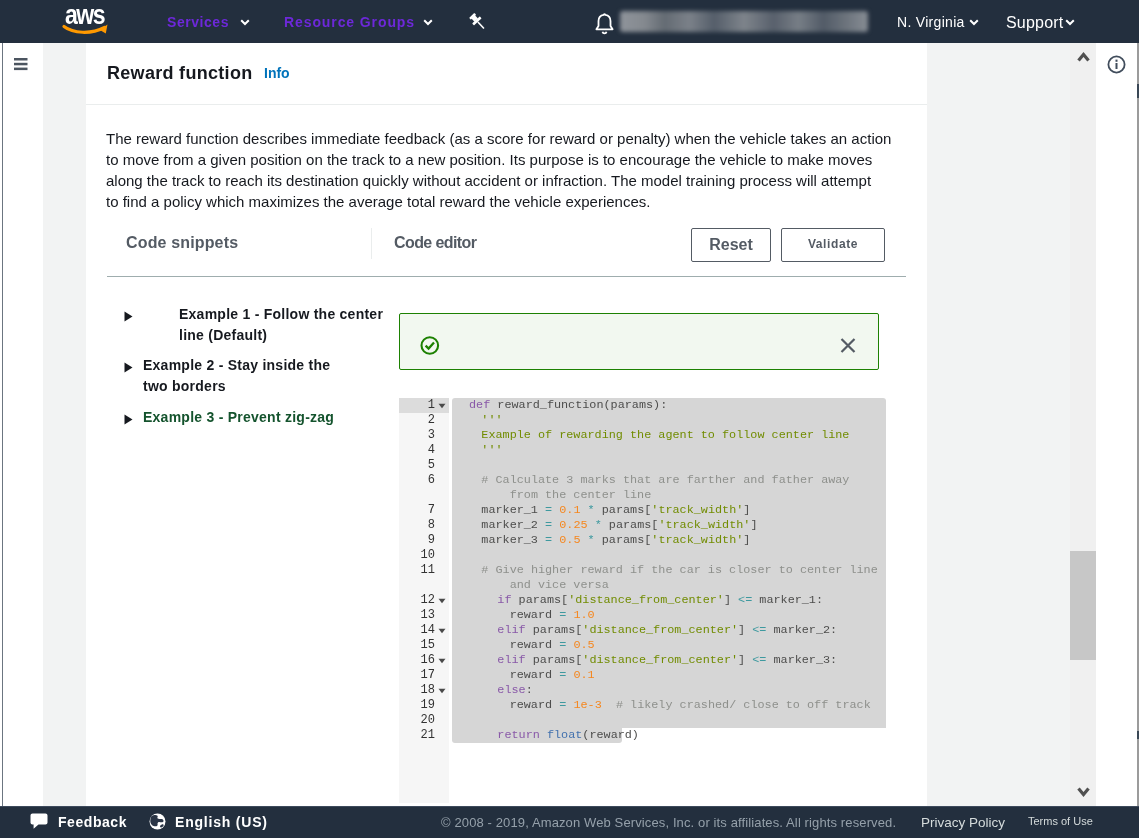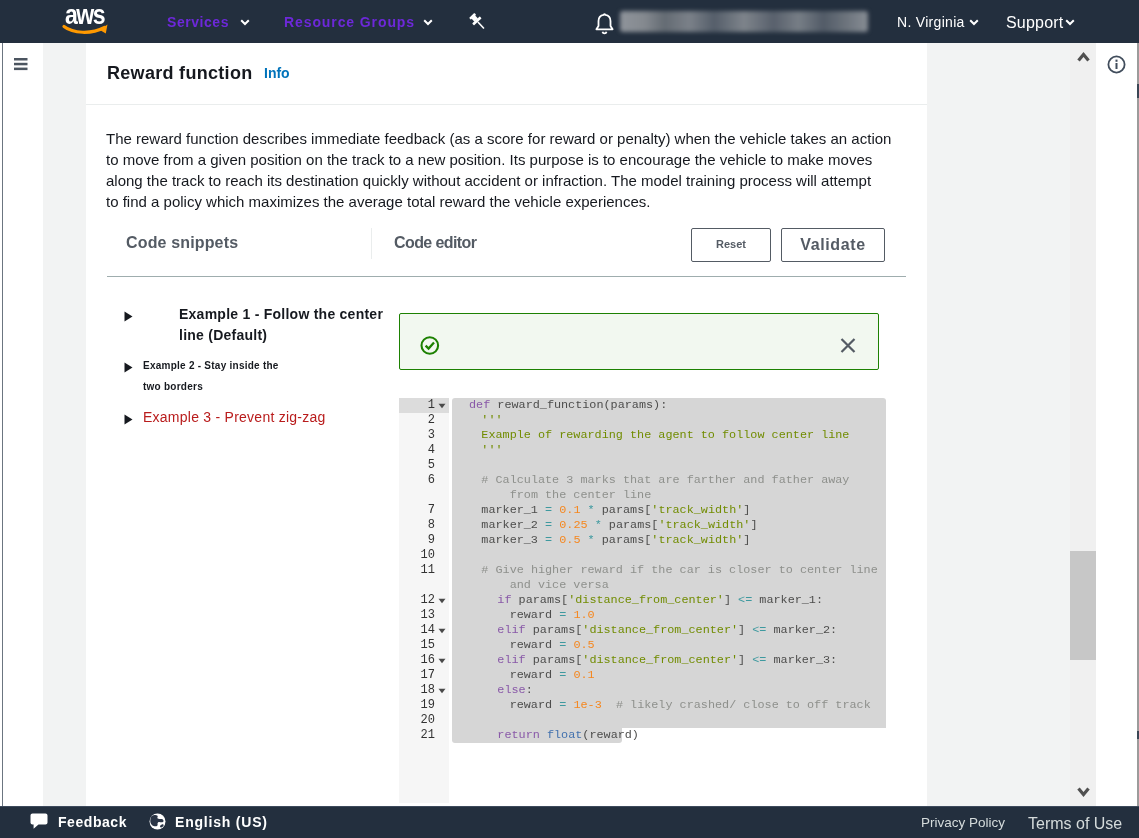--- a/index.html
+++ b/index.html
@@ -94,43 +94,43 @@
     The reward function describes immediate feedback (as a score for reward or penalty) when the vehicle takes an action<br>
     to move from a given position on the track to a new position. Its purpose is to encourage the vehicle to make moves<br>
     along the track to reach its destination quickly without accident or infraction. The model training process will attempt<br>
     to find a policy which maximizes the average total reward the vehicle experiences.
   </div>
 
   <div class="abs" style="left:126px; top:234px; font-size:16px; font-weight:bold; color:#545b64; letter-spacing:0.15px;">Code snippets</div>
   <div class="abs" style="left:394px; top:234px; font-size:16px; font-weight:bold; color:#545b64; letter-spacing:-0.6px;">Code editor</div>
   <div class="abs" style="left:371px; top:228px; width:1px; height:31px; background:#eaeded;"></div>
   <div class="abs" style="left:691px; top:228px; width:80px; height:34px; border:1px solid #545b64; border-radius:2px; background:#fff;
-       font-size:11px; font-weight:bold; color:#545b64; text-align:center; line-height:31px;">Reset</div>
+       font-size:16px; font-weight:bold; color:#545b64; text-align:center; line-height:31px;">Reset</div>
   <div class="abs" style="left:781px; top:228px; width:104px; height:34px; border:1px solid #545b64; border-radius:2px; background:#fff;
-       font-size:16px; font-weight:bold; color:#545b64; text-align:center; line-height:31px; letter-spacing:0.6px;">Validate</div>
+       font-size:12px; font-weight:bold; color:#545b64; text-align:center; line-height:31px; letter-spacing:0.6px;">Validate</div>
   <div class="abs" style="left:107px; top:276px; width:799px; height:1px; background:#9fadae;"></div>
 
   <div class="abs" style="left:124px; top:308px;">
     <svg width="9" height="11" viewBox="0 0 9 11">
         <path d="M0.5 0.5 L8.5 5.5 L0.5 10.5 Z" fill="#16191f"></path>
       </svg>
   </div>
   <div class="abs" style="left:143px; top:304px; font-size:14px; font-weight:bold; line-height:21px; color:#16191f; letter-spacing:0.25px;margin-left:36px;">Example 1 - Follow the center<br>line (Default)</div>
   <div class="abs" style="left:124px; top:359px;">
     <svg width="9" height="11" viewBox="0 0 9 11">
         <path d="M0.5 0.5 L8.5 5.5 L0.5 10.5 Z" fill="#16191f"></path>
       </svg>
   </div>
-  <div class="abs" style="left:143px; top:355px; font-size:10px; font-weight:bold; line-height:21px; color:#16191f; letter-spacing:0.25px;">Example 2 - Stay inside the<br>two borders</div>
+  <div class="abs" style="left:143px; top:355px; font-size:14px; font-weight:bold; line-height:21px; color:#16191f; letter-spacing:0.25px;">Example 2 - Stay inside the<br>two borders</div>
   <div class="abs" style="left:124px; top:411px;">
     <svg width="9" height="11" viewBox="0 0 9 11">
         <path d="M0.5 0.5 L8.5 5.5 L0.5 10.5 Z" fill="#16191f"></path>
       </svg>
   </div>
-  <div class="abs" style="left:143px; top:407px; font-size:14px; font-weight:normal; line-height:21px; color:#b91c1c; letter-spacing:0.25px;">Example 3 - Prevent zig-zag</div>
+  <div class="abs" style="left:143px; top:407px; font-size:14px; font-weight:bold; line-height:21px; color:#14532d; letter-spacing:0.25px;">Example 3 - Prevent zig-zag</div>
 
   <div class="abs" style="left:399px; top:313px; width:480px; height:57px; background:#f2f8f0; border:1px solid #1d8102; border-radius:2px;"></div>
   <svg class="abs" style="left:420px; top:336px;" width="20" height="20" viewBox="0 0 20 20">
     <circle cx="9.8" cy="9.5" r="8.3" fill="none" stroke="#1d8102" stroke-width="2.1"></circle>
     <path d="M5.6 9.6 L8.6 12.6 L14 6.6" fill="none" stroke="#1d8102" stroke-width="2.3"></path>
   </svg>
   <svg class="abs" style="left:840px; top:338px;" width="16" height="15" viewBox="0 0 16 15">
     <path d="M1.5 1 L14.5 14 M14.5 1 L1.5 14" stroke="#545b64" stroke-width="2.2"></path>
   </svg>
 
@@ -209,15 +209,16 @@
   <svg class="abs" style="left:30px; top:813px;" width="18" height="17" viewBox="0 0 18 17">
     <path d="M2.5 0.5 L15.5 0.5 C16.6 0.5 17.5 1.4 17.5 2.5 L17.5 9.5 C17.5 10.6 16.6 11.5 15.5 11.5 L8.5 11.5 L3.6 15.8 L3.6 11.5 L2.5 11.5 C1.4 11.5 0.5 10.6 0.5 9.5 L0.5 2.5 C0.5 1.4 1.4 0.5 2.5 0.5 Z" fill="#fff"></path>
   </svg>
   <div class="abs" style="left:58px; top:814px; font-size:14px; font-weight:bold; color:#fff; letter-spacing:0.55px;">Feedback</div>
   <svg class="abs" style="left:149px; top:813px;" width="17" height="17" viewBox="0 0 17 17">
     <circle cx="8.5" cy="8.5" r="8" fill="#fff"></circle>
     <path d="M2.2 3.5 C4.5 2 7 1.6 8.2 2.6 C9.6 3.8 7.6 4.6 8.8 5.6 C10 6.6 12.5 5.2 13.8 6.4 C15 7.5 14.6 9 13.2 9.2 C11.4 9.4 10.2 8.4 9 9.4 C7.8 10.4 9.4 11.8 8.2 12.8 C7 13.8 4.6 13.4 3.2 12.2 C1.4 10.6 1.2 9 1.3 7.2 C1.4 5.8 1.6 4.6 2.2 3.5 Z" fill="#2a3546"></path>
     <path d="M12.8 11.4 C13.9 11.1 14.8 11.6 14.6 12.5 C14.3 13.6 12.9 14.6 11.8 14.4 C10.8 14.2 10.9 13.2 11.4 12.5 C11.8 12 12.2 11.6 12.8 11.4 Z" fill="#2a3546"></path>
   </svg>
   <div class="abs" style="left:175px; top:814px; font-size:14px; font-weight:bold; color:#fff; letter-spacing:0.8px;">English (US)</div>
+  <div class="abs" style="left:441px; top:815px; font-size:13px; letter-spacing:0.12px; color:#95a0aa;">© 2008 - 2019, Amazon Web Services, Inc. or its affiliates. All rights reserved.</div>
   <div class="abs" style="left:921px; top:815px; font-size:13.5px; color:#d5dbdb;">Privacy Policy</div>
-  <div class="abs" style="left:1028px; top:815px; font-size:16px; color:#d5dbdb;">Terms of Use</div>
+  <div class="abs" style="left:1028px; top:815px; font-size:11px; color:#d5dbdb;">Terms of Use</div>
 </div>
 
 </body></html>

